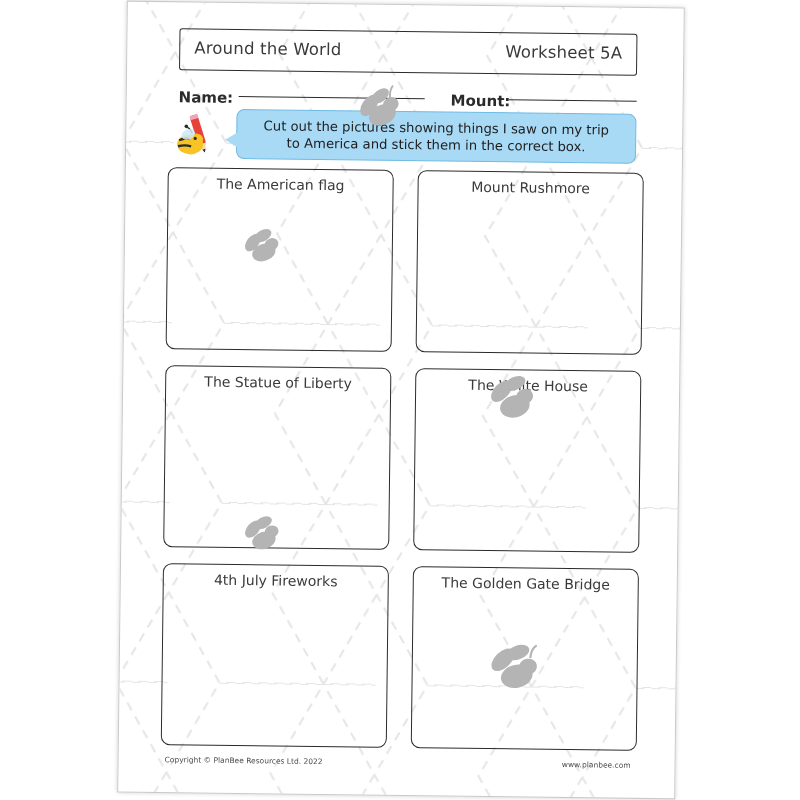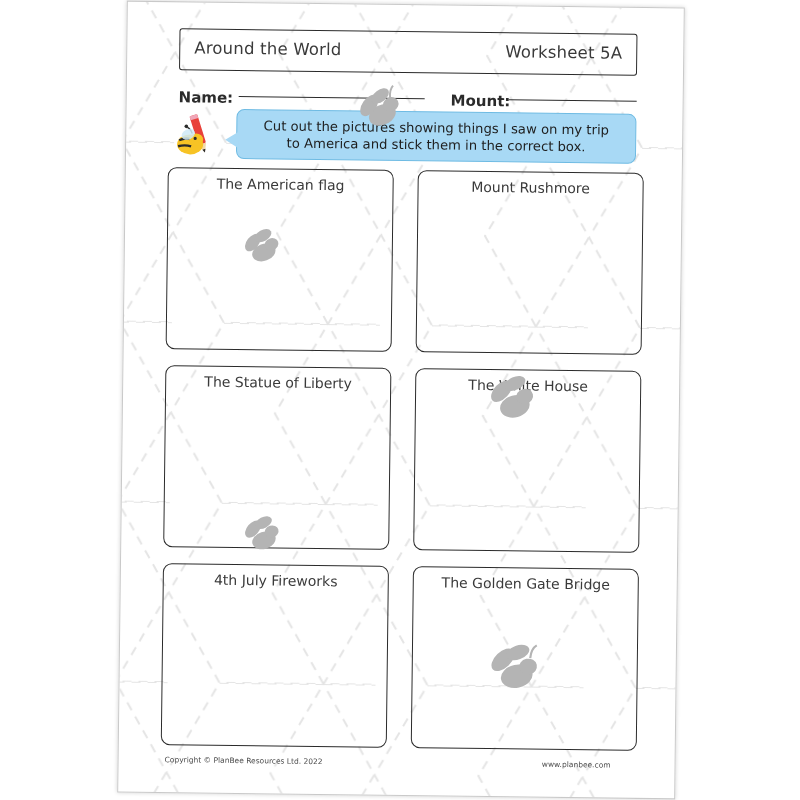--- a/index.html
+++ b/index.html
@@ -170,21 +170,21 @@
 
   
   .footer-left, .footer-right {
     position: absolute;
     bottom: 28px;
     font-family: "DejaVu Sans", sans-serif;
     font-size: 7.5px;
     color: #4a4a4a;
   }
   .footer-left { left: 46px; }
-  .footer-right { right: 64px; }
+  .footer-right { right: 44px; }
 
   
   .wmbee { position: absolute; pointer-events: none; }
 </style>
 </head>
 <body>
 
 <div id="page">
 
   <div class="sheet">

